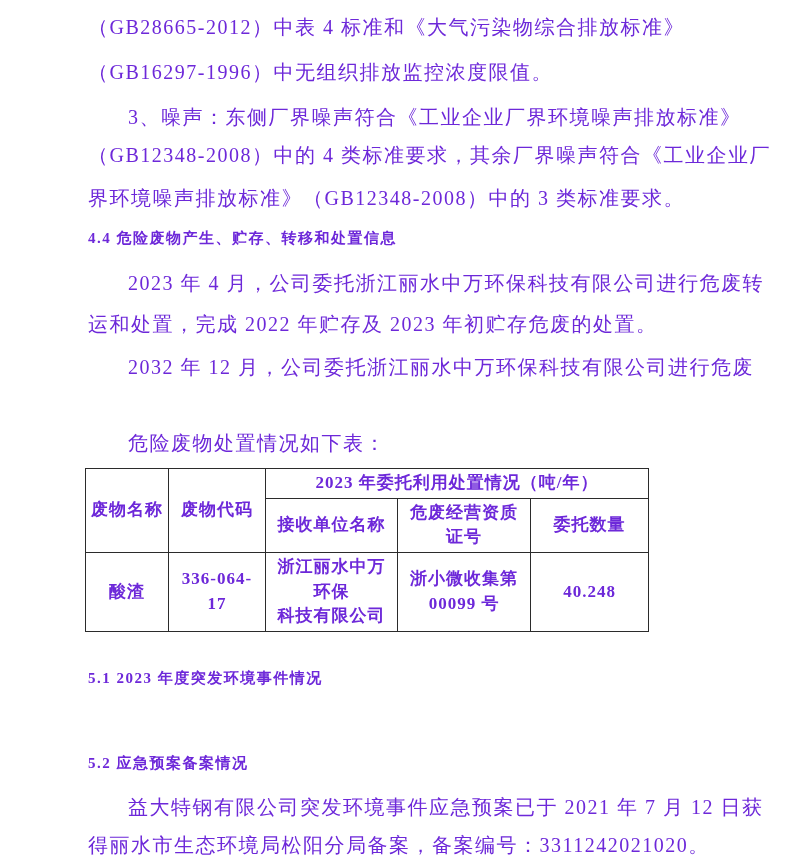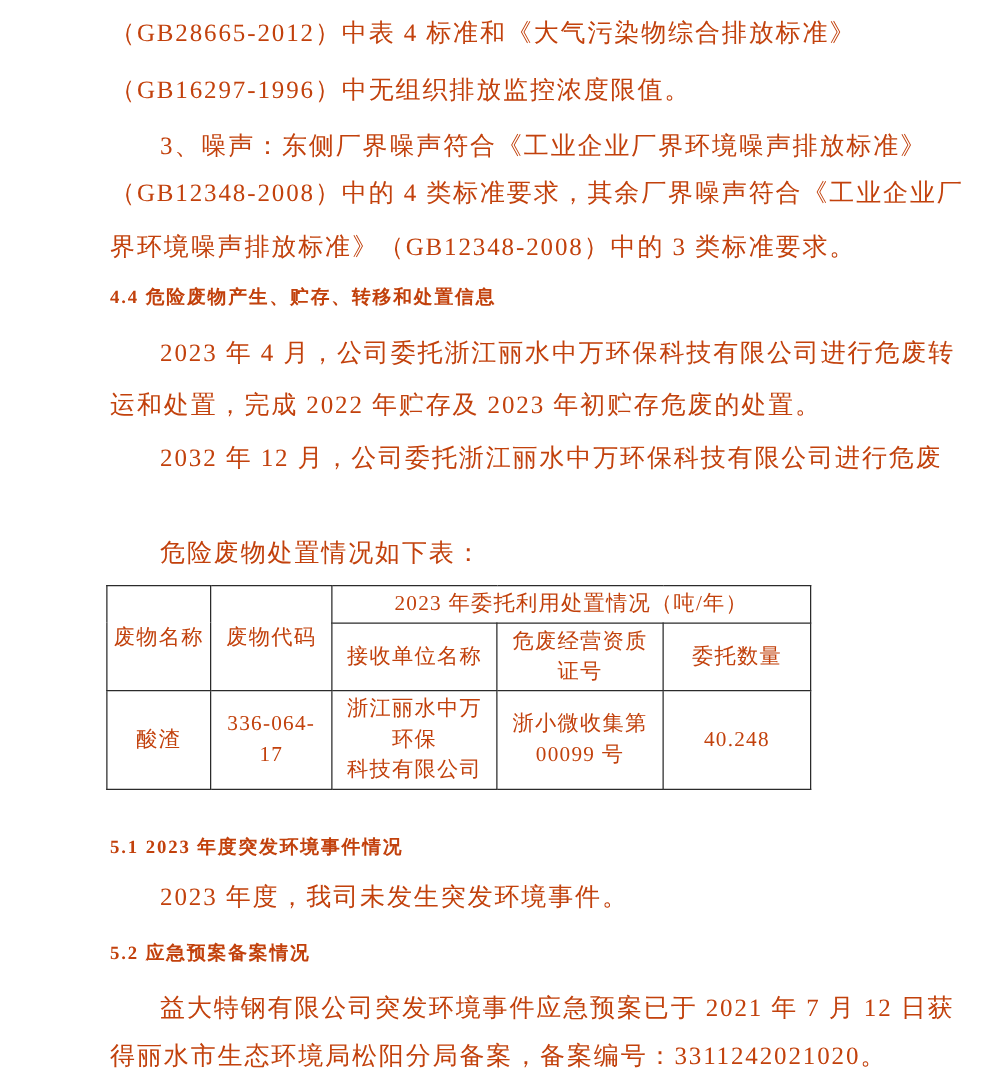--- a/index.html
+++ b/index.html
@@ -4,21 +4,21 @@
 <style>
   * { margin: 0; padding: 0; box-sizing: border-box; }
   html, body { background: #ffffff; }
   .page {
     position: relative;
     width: 793px;
     height: 864px;
     background: #ffffff;
     overflow: hidden;
     font-family: "Liberation Serif", "DejaVu Serif", serif;
-    color: #c2410c;
+    color: #6d28d9;
   }
   .line {
     position: absolute;
     left: 88px;
     height: 44px;
     line-height: 44px;
     font-size: 20px;
     letter-spacing: 1.5px;
     white-space: nowrap;
   }
@@ -39,21 +39,21 @@
     top: 468px;
     width: 563px;
     border-collapse: collapse;
     table-layout: fixed;
   }
   table.waste td, table.waste th {
     border: 1.5px solid #2b2b2b;
     text-align: center;
     vertical-align: middle;
     font-size: 17px;
-    font-weight: normal;
+    font-weight: bold;
     letter-spacing: 1px;
     line-height: 1.45;
     white-space: pre-line;
     padding: 2px 4px;
   }
   .r1 { height: 27px; }
   .r2 { height: 32px; }
   .r3 { height: 59px; }
 </style>
 </head>
@@ -99,18 +99,17 @@
       <td>浙江丽水中万环保
 科技有限公司</td>
       <td>浙小微收集第
 00099 号</td>
       <td>40.248</td>
     </tr>
   </tbody>
     </table>
 
   <div class="heading" style="top:656px">5.1 2023 年度突发环境事件情况</div>
-  <div class="line indent" style="top:696px">2023 年度，我司未发生突发环境事件。</div>
   <div class="heading" style="top:741px">5.2 应急预案备案情况</div>
   <div class="line indent" style="top:785px">益大特钢有限公司突发环境事件应急预案已于 2021 年 7 月 12 日获</div>
   <div class="line" style="top:823px">得丽水市生态环境局松阳分局备案，备案编号：3311242021020。</div>
 
 </div>
 
 </body></html>

